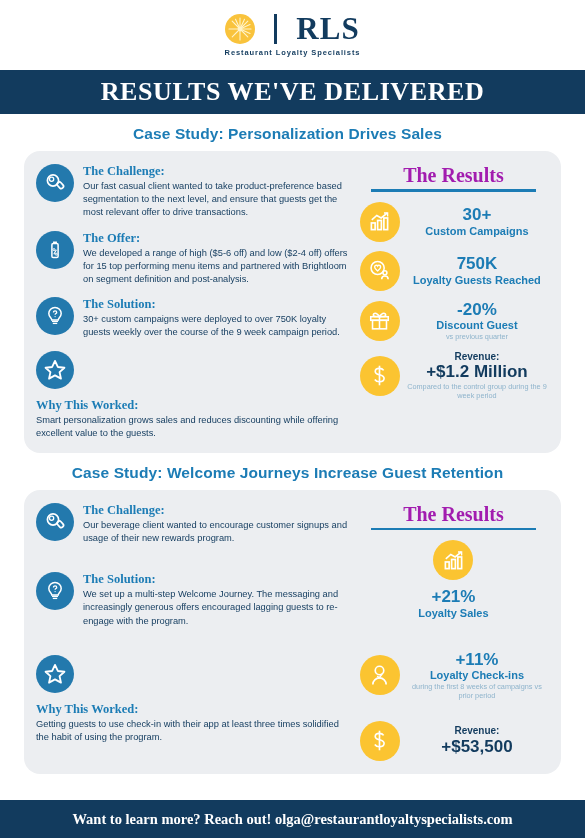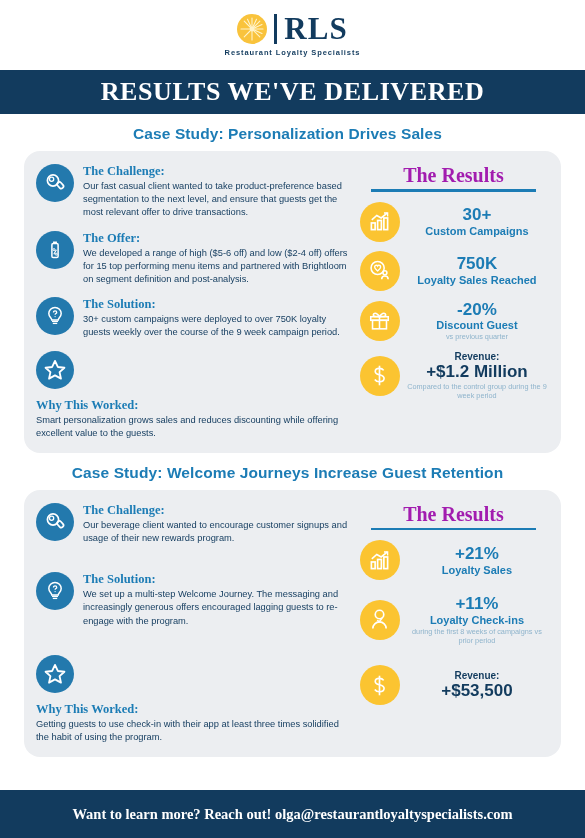--- a/index.html
+++ b/index.html
@@ -12,21 +12,21 @@
     position:relative;
   }
 
   
   .logo-bar{
     height:70px;
     display:flex; align-items:center; justify-content:center;
     background:#ffffff;
   }
   .logo-wrap{ display:flex; flex-direction:column; align-items:center; }
-  .logo-row{ display:flex; align-items:center; gap:7px;text-align:right; }
+  .logo-row{ display:flex; align-items:center; gap:19px;text-align:right; }
   .logo-mark{
     width:30px; height:30px; border-radius:50%;
     background:#F9C33C; position:relative; overflow:hidden;
   }
   .logo-mark svg{ position:absolute; left:0; top:0; }
   .logo-divider{ width:3px; height:30px; background:#123B5E; }
   .logo-text{
     font-family:"Liberation Serif", serif;
     font-size:31px; font-weight:bold; letter-spacing:1px;
     color:#123B5E; line-height:1;
@@ -117,21 +117,21 @@
   .res-lbl{
     color:#1C7CB5; font-size:11px; font-weight:bold; line-height:1.18;
   }
   .res-sub{
     color:#8FB4CC; font-size:7.3px; line-height:1.2; margin-top:1px;
   }
 
   
   .footer{
     position:absolute; left:0; bottom:0;
-    width:585px; height:48px;
+    width:585px; height:38px;
     background:#123B5E;
     display:flex; align-items:center; justify-content:center;
   }
   .footer-text{
     font-family:"Liberation Serif", serif;
     color:#ffffff; font-size:14.5px; font-weight:bold;
   }
 </style>
 </head>
 <body>
@@ -266,21 +266,21 @@
       <div class="ic-yellow">
         <svg width="25" height="25" viewBox="0 0 24 24" fill="none" stroke="#ffffff" stroke-width="1.5">
           <circle cx="10.2" cy="9.6" r="6.3"></circle>
           <path d="M10.2 12.4c-1.7-1.5-2.9-2.4-2.9-3.7 0-1 .8-1.7 1.7-1.7.6 0 1 .3 1.2.7.2-.4.6-.7 1.2-.7.9 0 1.7.7 1.7 1.7 0 1.3-1.2 2.2-2.9 3.7z" stroke-width="1.3"></path>
           <circle cx="17.2" cy="14.2" r="1.9"></circle>
           <path d="M14.1 20.4c0-1.8 1.4-3.1 3.1-3.1s3.1 1.3 3.1 3.1"></path>
         </svg>
       </div>
       <div class="res-txt">
         <div class="res-big">750K</div>
-        <div class="res-lbl">Loyalty Sales Reached</div>
+        <div class="res-lbl">Loyalty Guests Reached</div>
       </div>
     </div>
 
     <div class="res-row">
       <div class="ic-yellow">
         <svg width="25" height="25" viewBox="0 0 24 24" fill="none" stroke="#ffffff" stroke-width="1.5">
           <rect x="3.6" y="8.4" width="16.8" height="3.4"></rect>
           <rect x="5.3" y="11.8" width="13.4" height="8.2"></rect>
           <line x1="12" y1="8.4" x2="12" y2="20"></line>
           <path d="M12 8.2c-1.4-2-2.6-3.2-4-3.2-1.1 0-1.9.8-1.9 1.7 0 1 .9 1.5 2.2 1.5z"></path>
@@ -362,21 +362,21 @@
         <div class="blk-body">Getting guests to use check-in with their app at least three times solidified the habit of using the program.</div>
       </div>
     </div>
 
   </div>
 
   <div class="card-right">
     <div class="results-title">The Results</div>
     <div class="results-rule"></div>
 
-    <div class="res-row" style="margin-bottom:14px;">
+    <div class="res-row" style="margin-bottom:30px;flex-direction:column;">
       <div class="ic-yellow">
         <svg width="25" height="25" viewBox="0 0 24 24" fill="none" stroke="#ffffff" stroke-width="1.6">
           <rect x="4.2" y="13.4" width="3.6" height="6.4"></rect>
           <rect x="10.2" y="11" width="3.6" height="8.8"></rect>
           <rect x="16.2" y="8.6" width="3.6" height="11.2"></rect>
           <polyline points="4.6,10.4 9.4,6.2 13.6,8.6 19.6,3.8" stroke-width="1.5"></polyline>
           <polyline points="16.3,3.8 19.8,3.8 19.8,7.1" stroke-width="1.3"></polyline>
         </svg>
       </div>
       <div class="res-txt">

